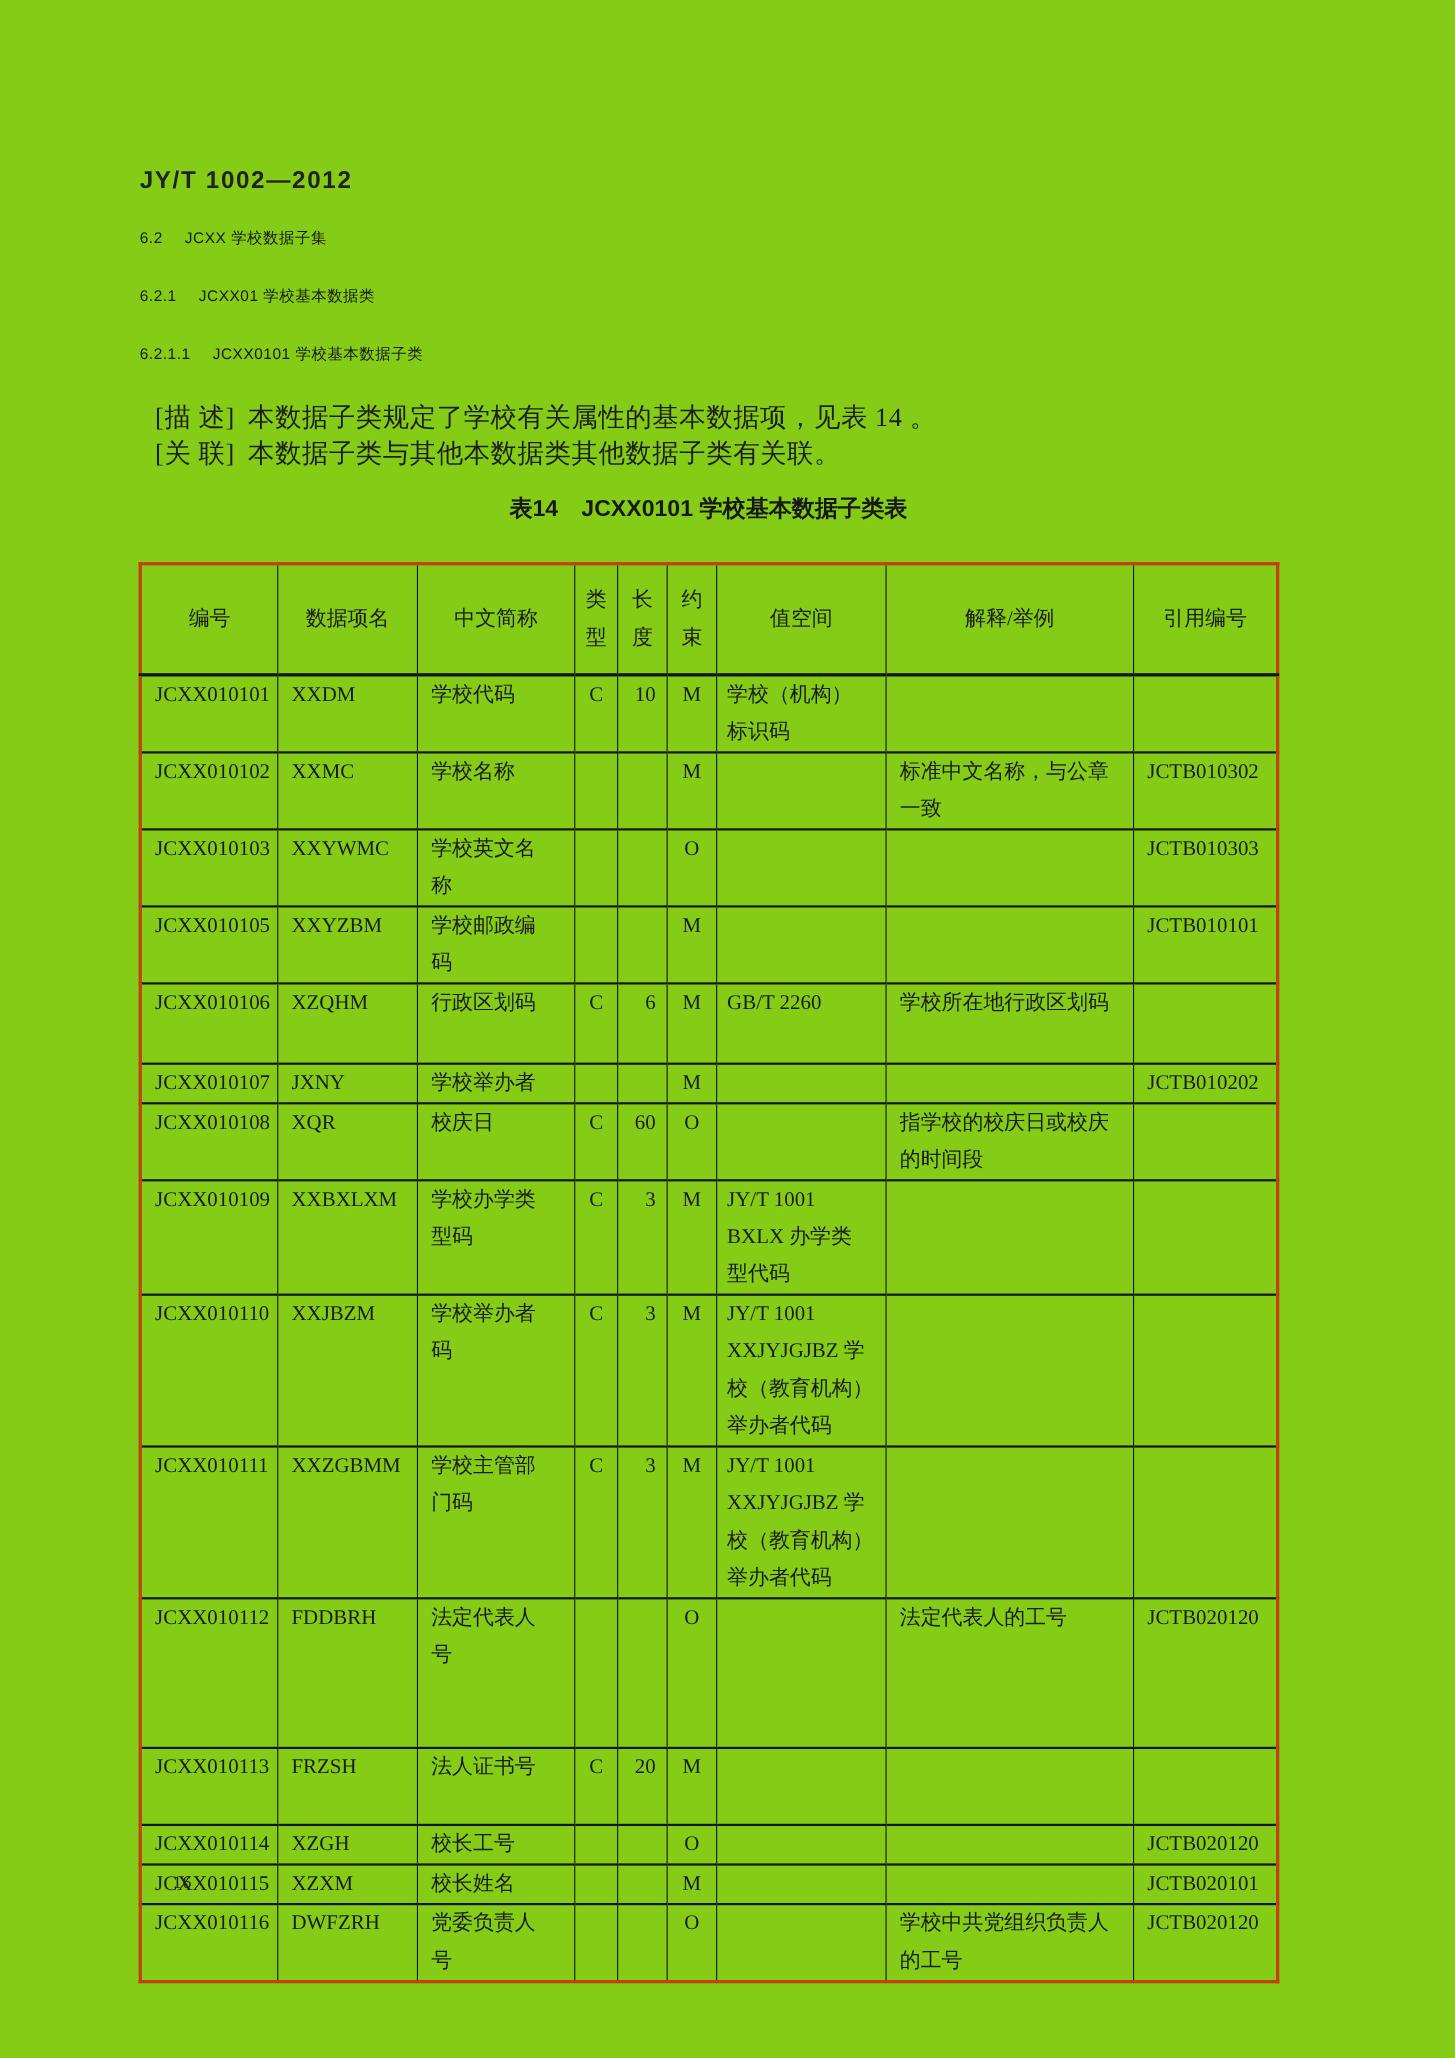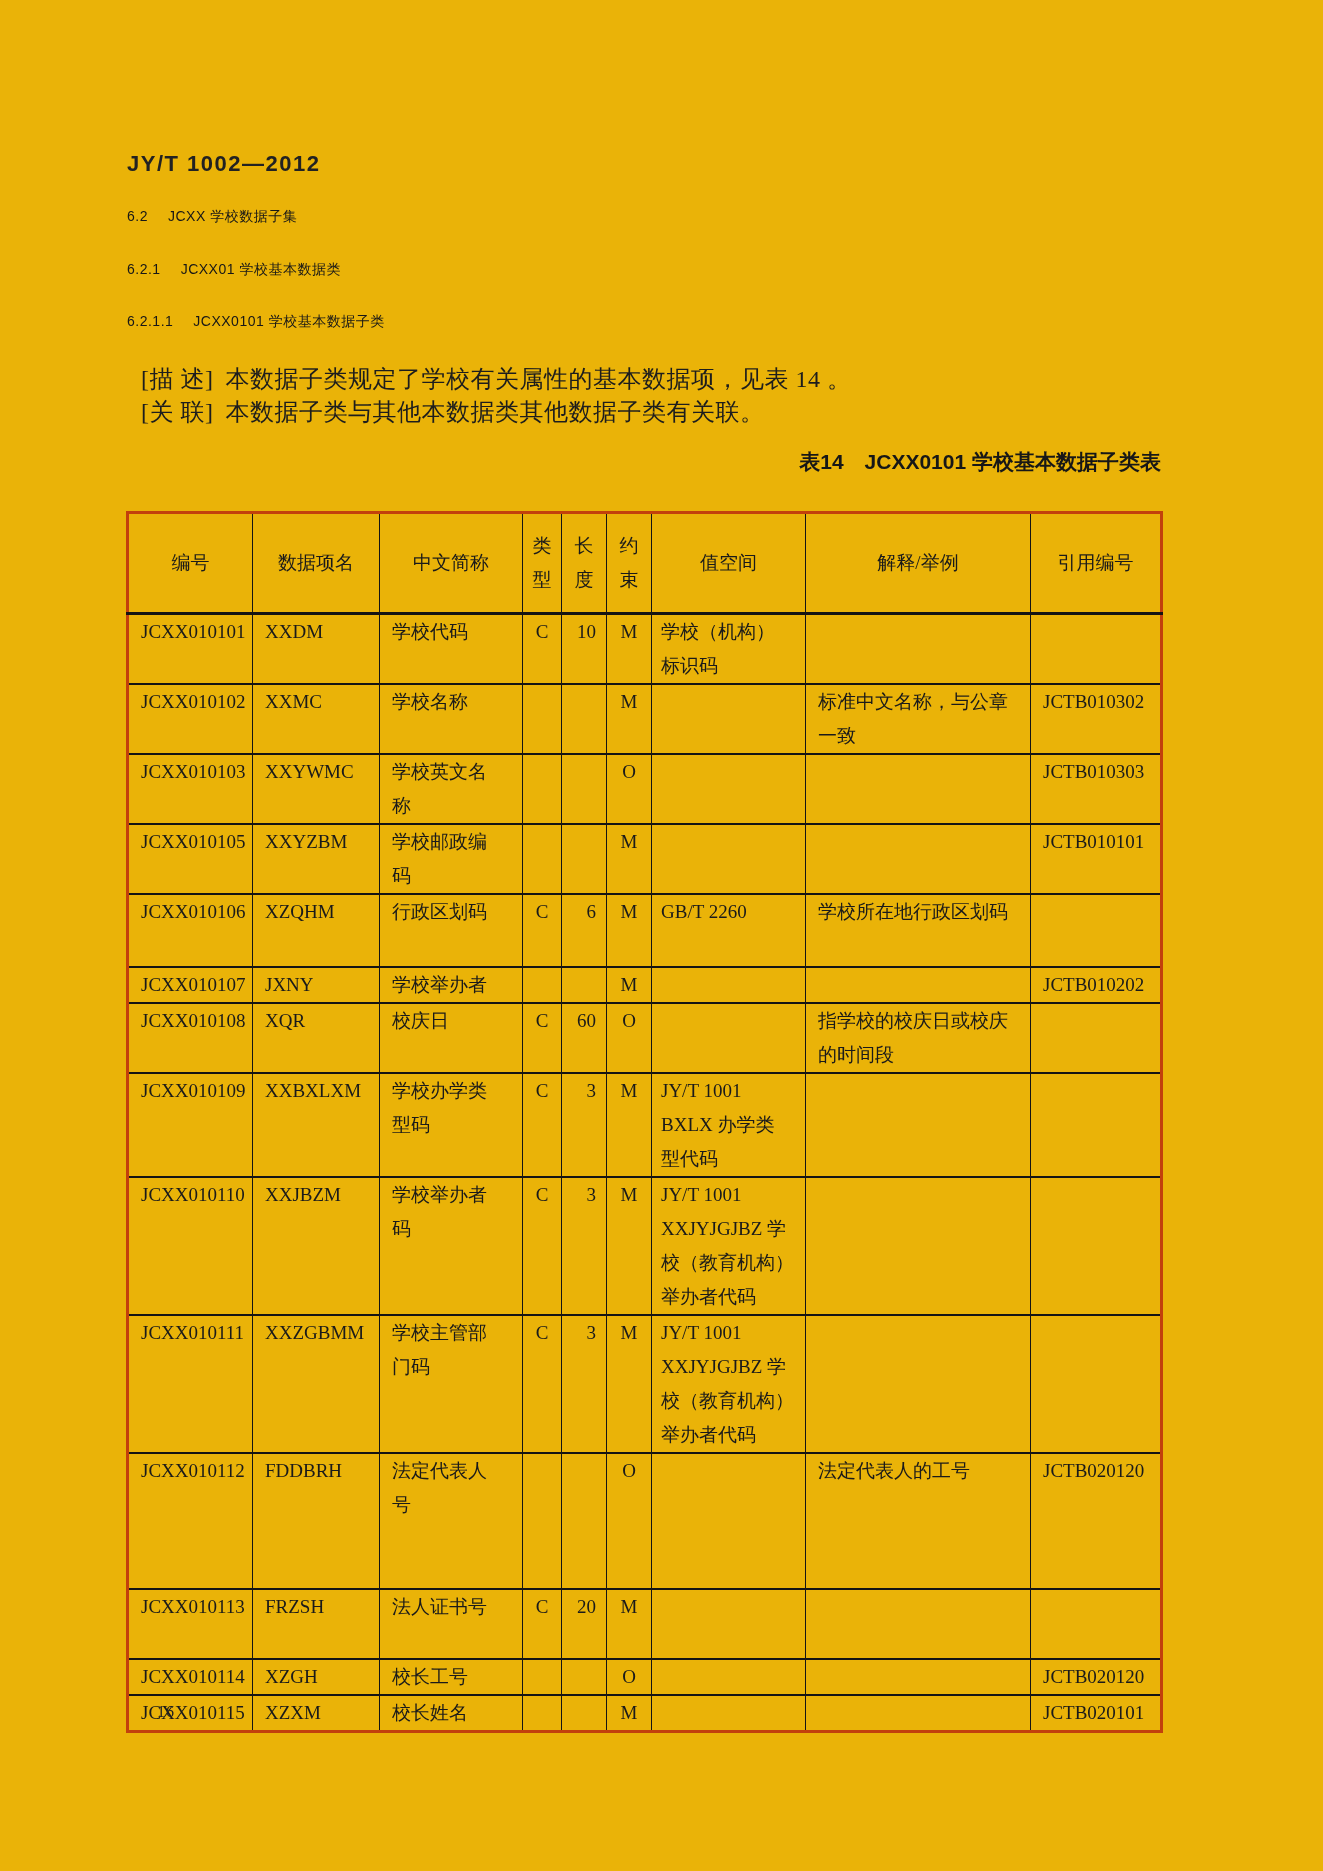--- a/index.html
+++ b/index.html
@@ -1,20 +1,20 @@
 <!DOCTYPE html>
 <html><head>
 <meta charset="utf-8">
 <style>
   * { margin:0; padding:0; box-sizing:border-box; }
   html,body { background:#e8e8e8; }
   .page {
     position:relative;
     width:1323px; height:1871px;
-    background:#eab308;
+    background:#84cc16;
     margin:0 auto;
     color:#1c1c1c;
     font-family:"Liberation Serif","DejaVu Serif",serif;
     overflow:hidden;
   }
   .std-code {
     position:absolute; left:127px; top:151px;
     font-family:"Liberation Sans","DejaVu Sans",sans-serif;
     font-size:22px; font-weight:600; letter-spacing:1.5px; color:#222;
   }
@@ -26,21 +26,21 @@
   .h-1 { top:208px; } .h-2 { top:261px; } .h-3 { top:313px; }
   .heading .h-num { margin-right:20px; }
   .para {
     position:absolute; left:141px;
     font-size:24px; color:#1d1d1d; letter-spacing:0.5px;
   }
   .p-1 { top:363px; } .p-2 { top:396px; }
   .para .p-tag { margin-right:12px; }
   .tbl-caption {
     position:absolute; left:127px; top:448px; width:1034px;
-    text-align:right;
+    text-align:center;
     font-family:"Liberation Sans","DejaVu Sans",sans-serif;
     font-size:21px; font-weight:700; color:#171717;
   }
   table.data {
     position:absolute; left:126px; top:511px;
     width:1034px;
     table-layout:fixed;
     border-collapse:collapse;
     font-size:19px; color:#1a1a1a;
   }
@@ -296,18 +296,31 @@
           <td class="c-id">JCXX010115</td>
           <td class="c-name">XZXM</td>
           <td class="c-cn">校长姓名</td>
           <td class="c-type"></td>
           <td class="c-len"></td>
           <td class="c-con">M</td>
           <td class="c-vs"></td>
           <td class="c-exp"></td>
           <td class="c-ref">JCTB020101</td>
         </tr>
+        <tr>
+          <td class="c-id">JCXX010116</td>
+          <td class="c-name">DWFZRH</td>
+          <td class="c-cn">党委负责人
+号</td>
+          <td class="c-type"></td>
+          <td class="c-len"></td>
+          <td class="c-con">O</td>
+          <td class="c-vs"></td>
+          <td class="c-exp">学校中共党组织负责人
+的工号</td>
+          <td class="c-ref">JCTB020120</td>
+        </tr>
       </tbody>
   </table>
 
   <div class="page-num">16</div>
 
 </div>
 
 </body></html>

